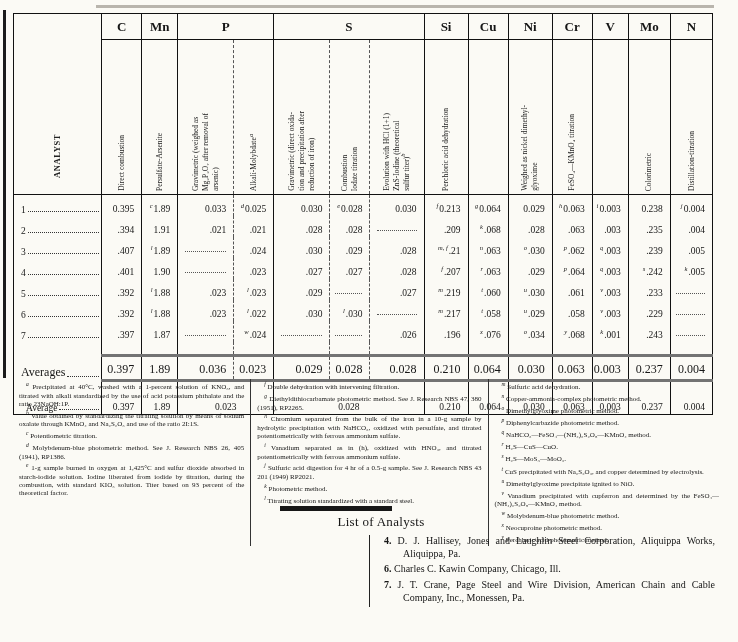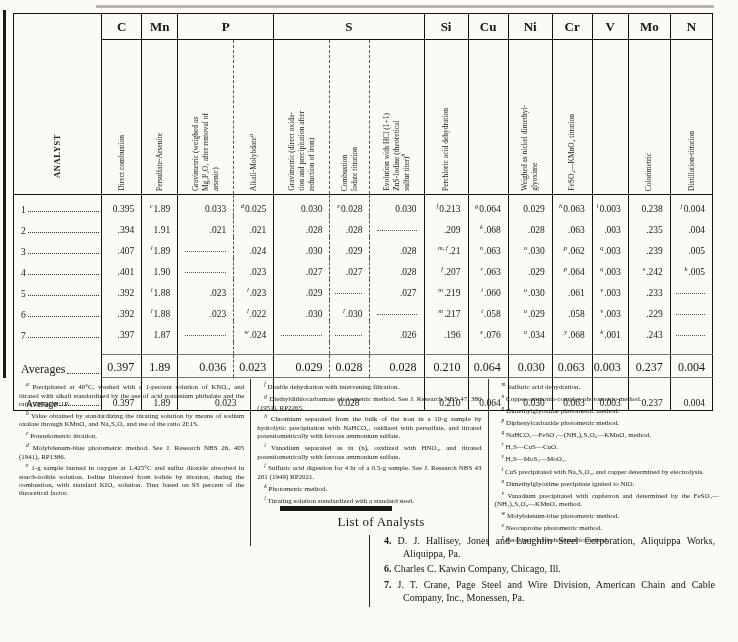--- a/index.html
+++ b/index.html
@@ -25,21 +25,21 @@
   .anc{display:flex;align-items:flex-end;justify-content:center;height:164px;padding-bottom:16px}
   tr.dr td{height:19px;font-size:9.5px}
   .dc{text-align:right;padding:0 7px 2px 0}
   sup.cs{font-size:6.5px;font-style:italic;line-height:0;margin-right:1px}
   .rlf{display:flex;align-items:flex-end;padding-left:7px;height:100%}
   .rlf span:first-child{padding-bottom:1px}
   .ldr{flex:1;border-bottom:1px dotted #333;margin:0 2px 4px 2px;min-width:4px}
   .lead{display:inline-block;width:86%;border-bottom:1px dotted #555;margin-bottom:2px}
   tr.sp td{height:12px}
   tr.av td{height:20px;font-size:12px}
-  tr.av td.bt,tr.gv td.bt{border-top:1px solid #737373}
+  tr.av td.bt,tr.gv td.bt{border-top:3px solid #737373}
   tr.gv td{height:30px;font-size:9.5px}
   .ctr{text-align:center;padding-right:0}
   .gl2{padding-left:12px}
   
   .fns{position:absolute;left:13px;top:379px;width:712px;display:flex;box-sizing:border-box}
   .fnc{width:33.33%;box-sizing:border-box;padding:2px 6px 0 6px}
   .fnc+.fnc{border-left:1px solid #333}
   .fnc p{margin:0 0 1.5px;font-size:7px;line-height:1.18;text-align:justify;text-indent:7px}
   .fnc sup{font-size:5.5px;font-style:italic}
   

